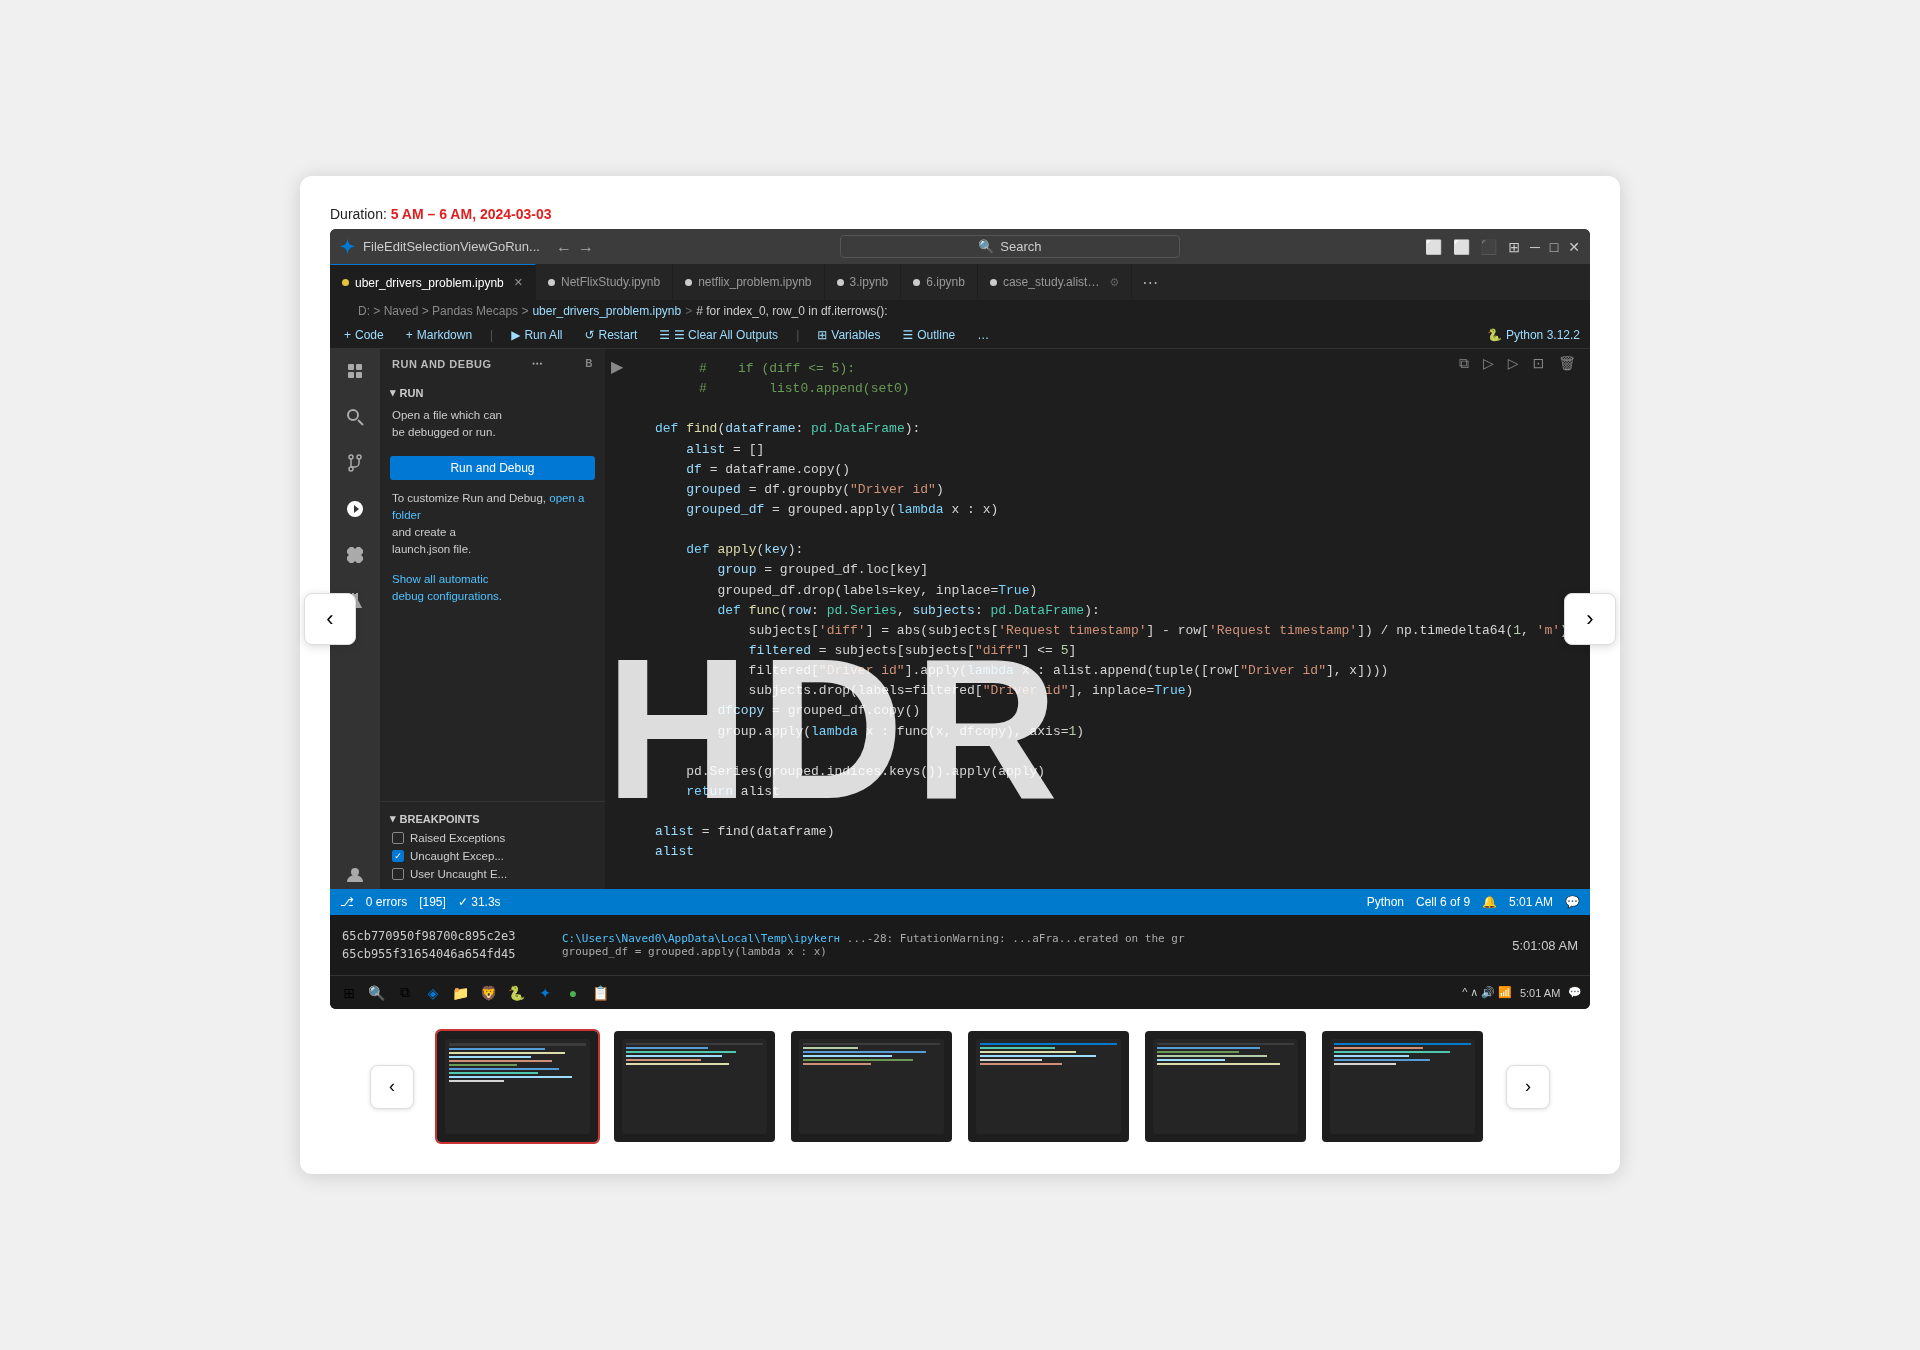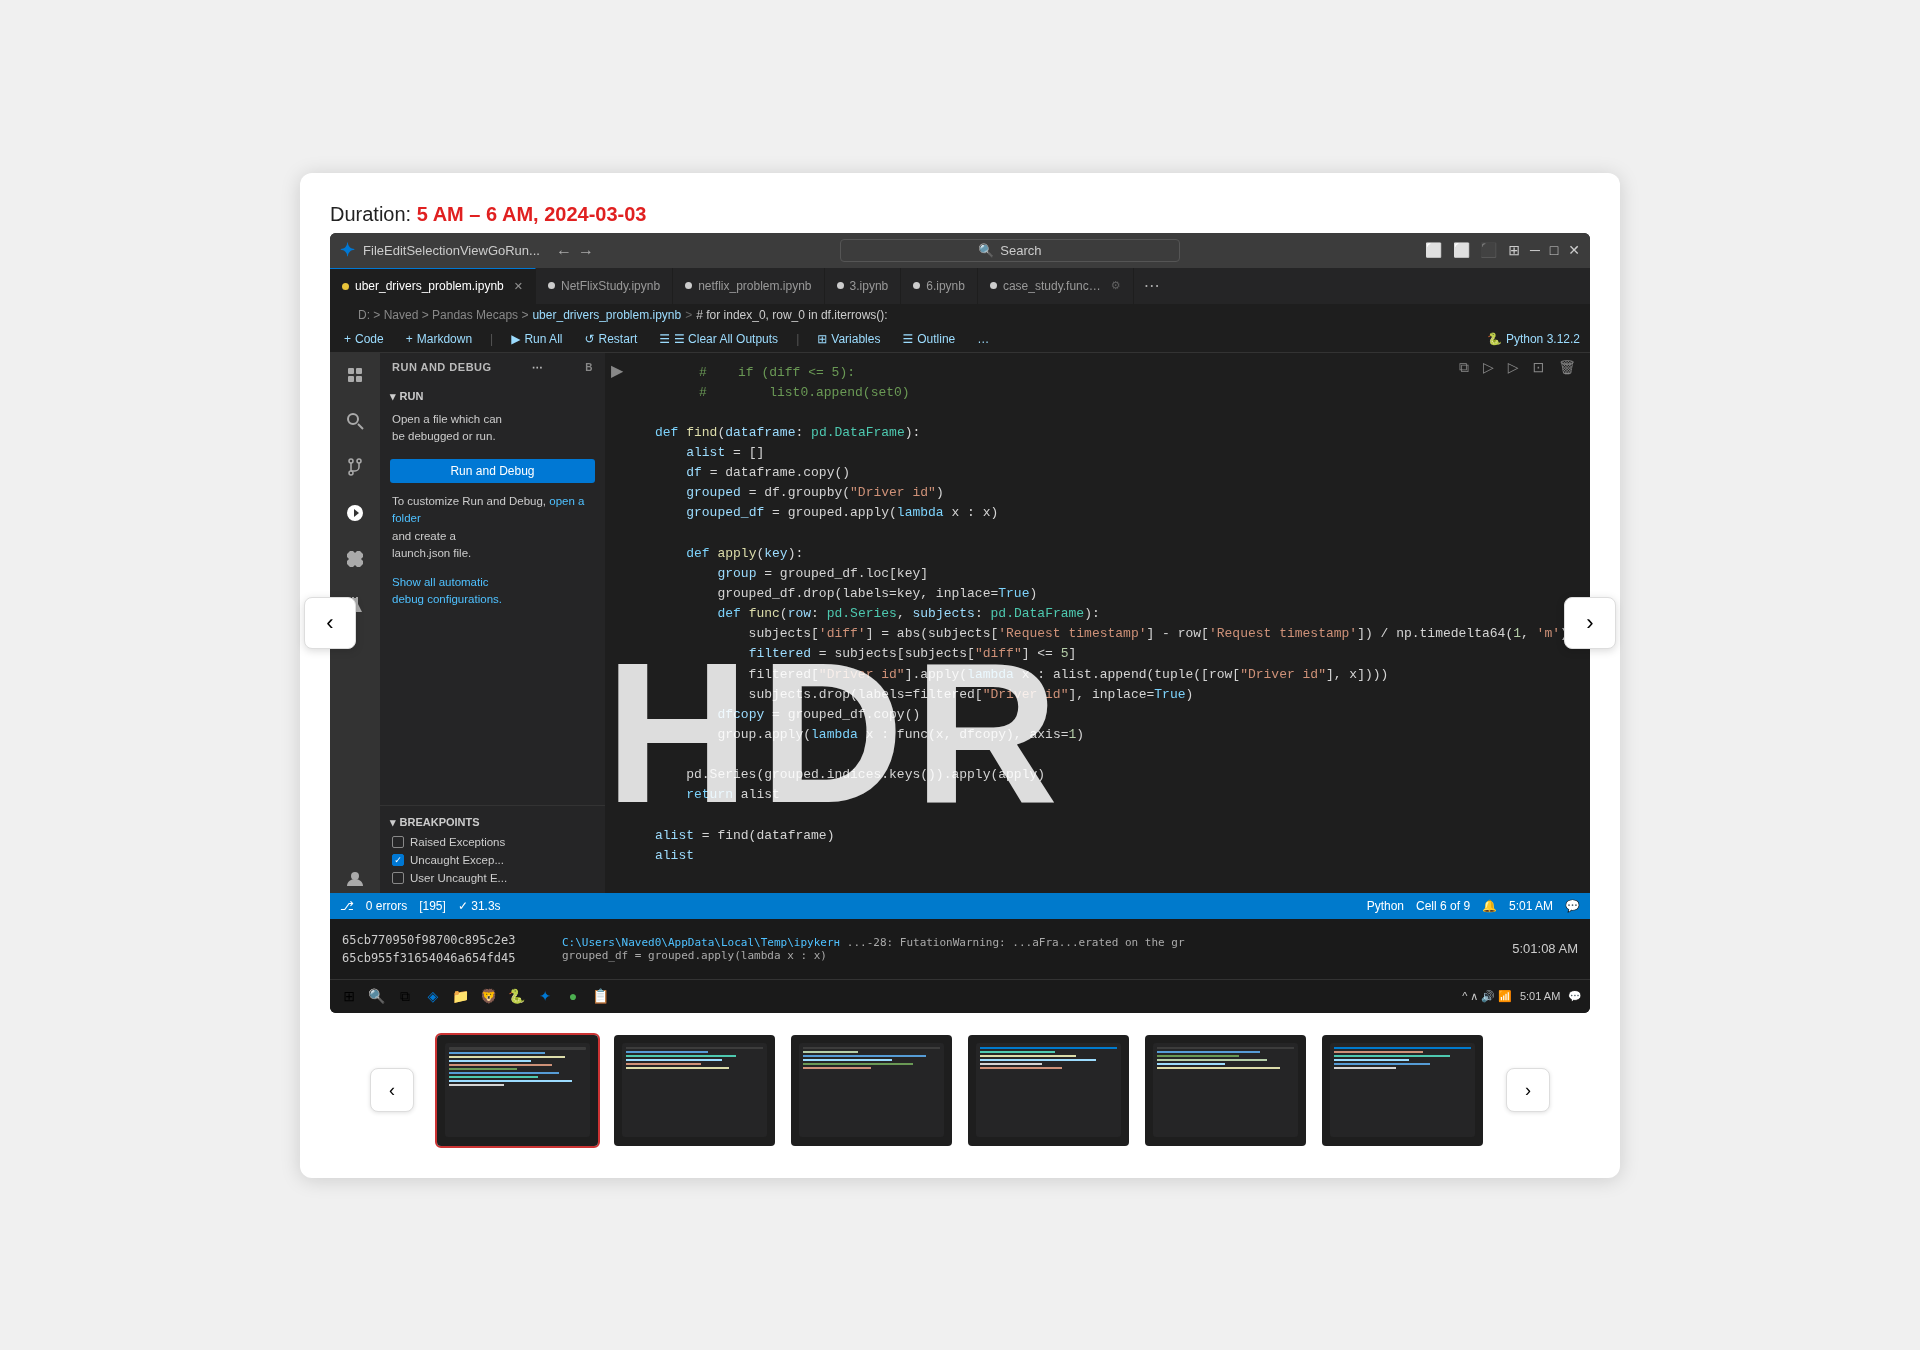--- a/index.html
+++ b/index.html
@@ -14,21 +14,21 @@
     }
     .outer-card {
       background: white;
       border-radius: 12px;
       box-shadow: 0 2px 20px rgba(0,0,0,0.15);
       width: 1320px;
       padding: 30px 30px 30px 30px;
       position: relative;
     }
     .duration-header {
-      font-size: 20px;
+      font-size: 14px;
       font-weight: 500;
       margin-bottom: 7px;
       color: #222;
     }
     .duration-value {
       color: #e02020;
       font-weight: 600;
     }
 
     
@@ -539,21 +539,21 @@
         <div class="tab">
           <span class="tab-dot"></span>
           <span>3.ipynb</span>
         </div>
         <div class="tab">
           <span class="tab-dot"></span>
           <span>6.ipynb</span>
         </div>
         <div class="tab">
           <span class="tab-dot"></span>
-          <span>case_study.func…</span>
+          <span>case_study.alist…</span>
           <span class="tab-close">⚙</span>
         </div>
         <span class="tab-more">⋯</span>
       </div>
 
       <div class="breadcrumb">
         <span>D: &gt; Naved &gt; Pandas Mecaps &gt; </span>
         <span style="color:#9cdcfe;">uber_drivers_problem.ipynb</span>
         <span class="sep"> &gt; </span>
         <span style="color:#ccc;"># for index_0, row_0 in df.iterrows():</span>

